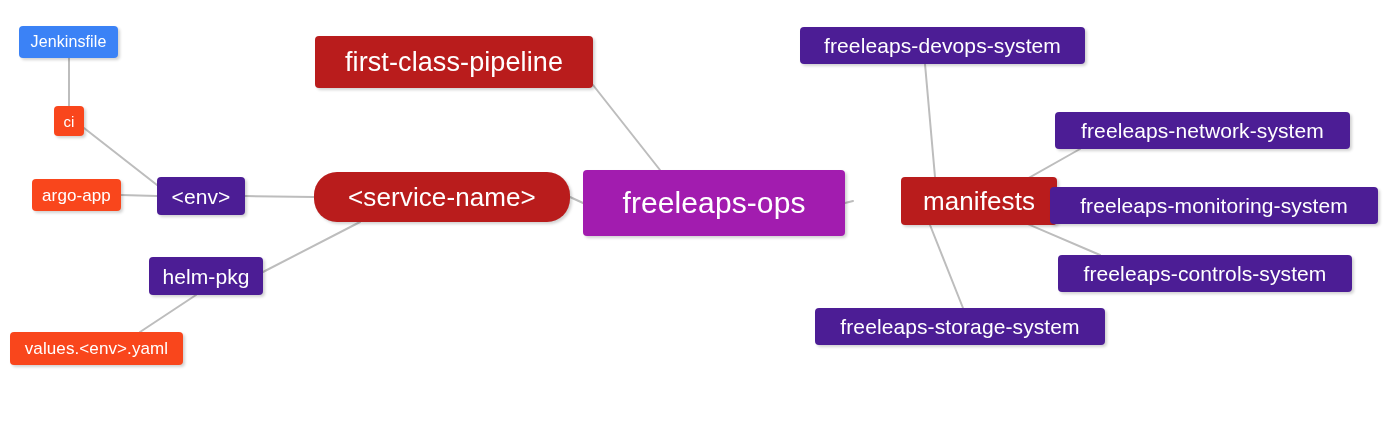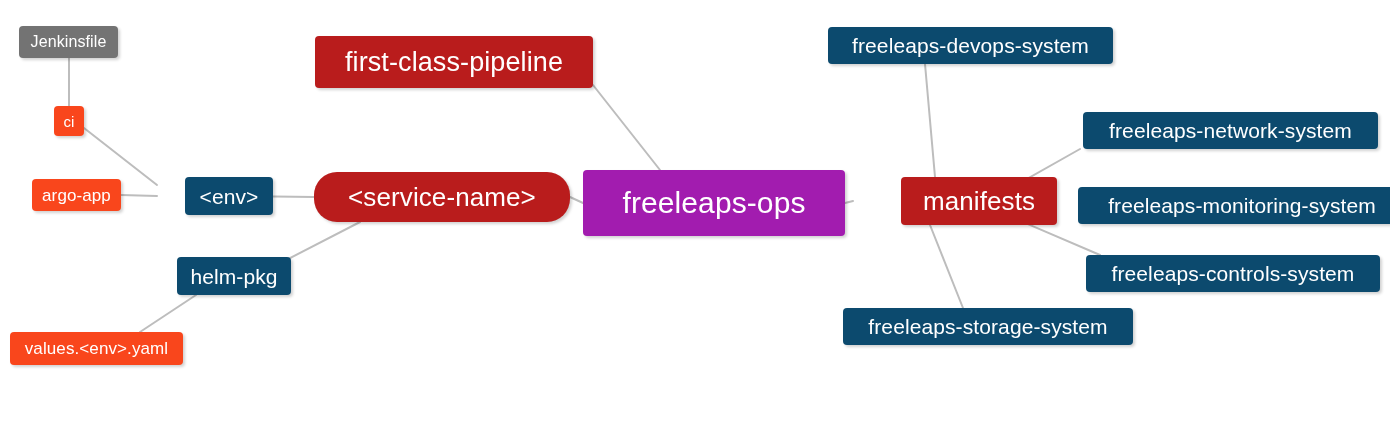--- a/index.html
+++ b/index.html
@@ -41,22 +41,22 @@
     color: #ffffff;
     border-radius: 4px;
     white-space: nowrap;
     box-shadow: 2px 2px 3px rgba(0,0,0,0.18);
     letter-spacing: 0.1px;
     line-height: 1;
     user-select: none;
   }
   .n-root   { background: #a21caf; }
   .n-blue   { background: #b91c1c; }
-  .n-green  { background: #0c4a6e; margin-left: 28px; }
-  .n-orange { background: #737373; }
+  .n-green  { background: #4c1d95; }
+  .n-orange { background: #3b82f6; }
   .n-red    { background: #f9461c; }
 </style>
 </head>
 <body>
 
 <div id="mindmap">
   <svg id="edge-layer" viewBox="0 0 1390 421" width="1390" height="421" aria-hidden="true">
       <path class="edge" d="M 583 203 L 570 197" stroke="#bdbdbd"></path>
       <path class="edge" d="M 593 85 L 660 170" stroke="#bdbdbd"></path>
       <path class="edge" d="M 845 203 L 853 201" stroke="#bdbdbd"></path>

